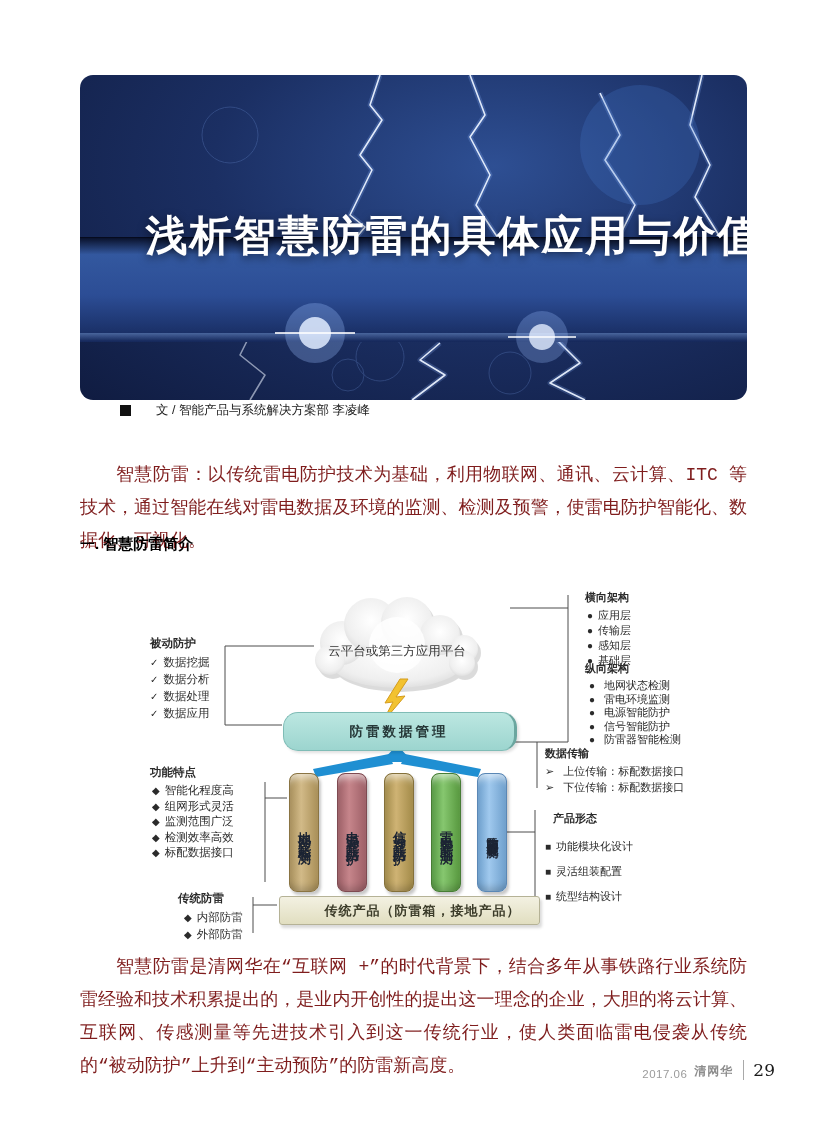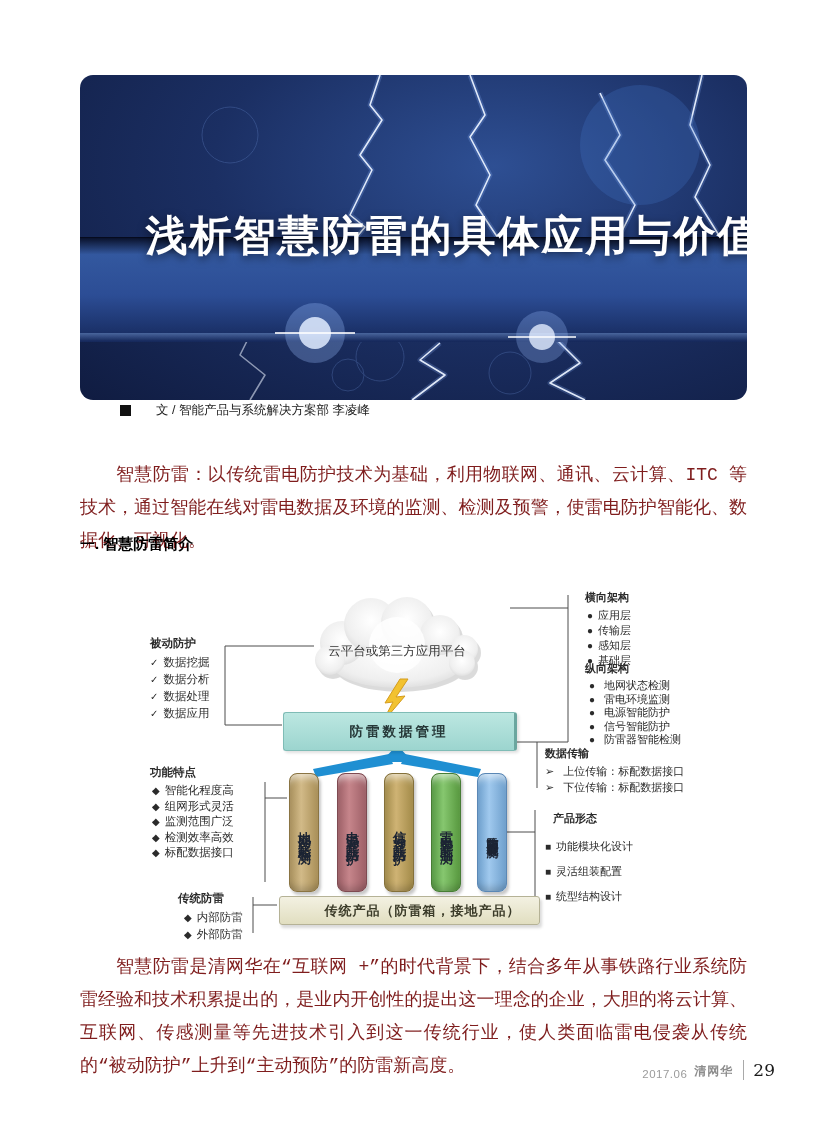--- a/index.html
+++ b/index.html
@@ -31,21 +31,21 @@
   .p2{top:951px;}
   .heading{position:absolute;left:80px;top:535px;font-size:15px;font-weight:bold;color:#000;}
 
   
   .diagram{position:absolute;left:80px;top:565px;width:667px;height:385px;}
   .diagram svg{position:absolute;left:0;top:0;}
   .dtitle{position:absolute;left:234px;top:0px;width:226px;text-align:center;color:#b01f24;
           font-family:"DejaVu Serif","Liberation Serif",serif;font-weight:bold;font-size:23px;letter-spacing:5px;}
   .cloud-label{position:absolute;left:227px;top:78px;width:180px;text-align:center;
           font-family:"DejaVu Serif","Liberation Serif",serif;font-size:12.5px;color:#333;}
-  .tealbox{position:absolute;left:203px;top:147px;width:230px;height:37px;border-radius:3px;
+  .tealbox{position:absolute;left:203px;top:147px;width:230px;height:37px;border-radius:15px;
           background:linear-gradient(180deg,#bce7e1 0%,#9cd5cf 100%);
           border:1px solid #7fbcb6;border-right:3px solid #6ba69f;
           display:flex;align-items:center;justify-content:center;
           font-family:"DejaVu Serif","Liberation Serif",serif;font-size:13.5px;font-weight:600;
           letter-spacing:3px;color:#263838;box-shadow:2px 2px 3px rgba(0,0,0,.12);}
   .basebox{position:absolute;left:199px;top:331px;width:233px;height:27px;border-radius:3px;
           background:linear-gradient(180deg,#f3f1e2 0%,#e1dec0 100%);border:1px solid #b5b296;
           display:flex;align-items:center;justify-content:center;
           font-family:"DejaVu Serif","Liberation Serif",serif;font-size:13px;font-weight:600;
           letter-spacing:1px;color:#3b3b29;box-shadow:2px 3px 3px rgba(0,0,0,.15);padding-left:26px;}

